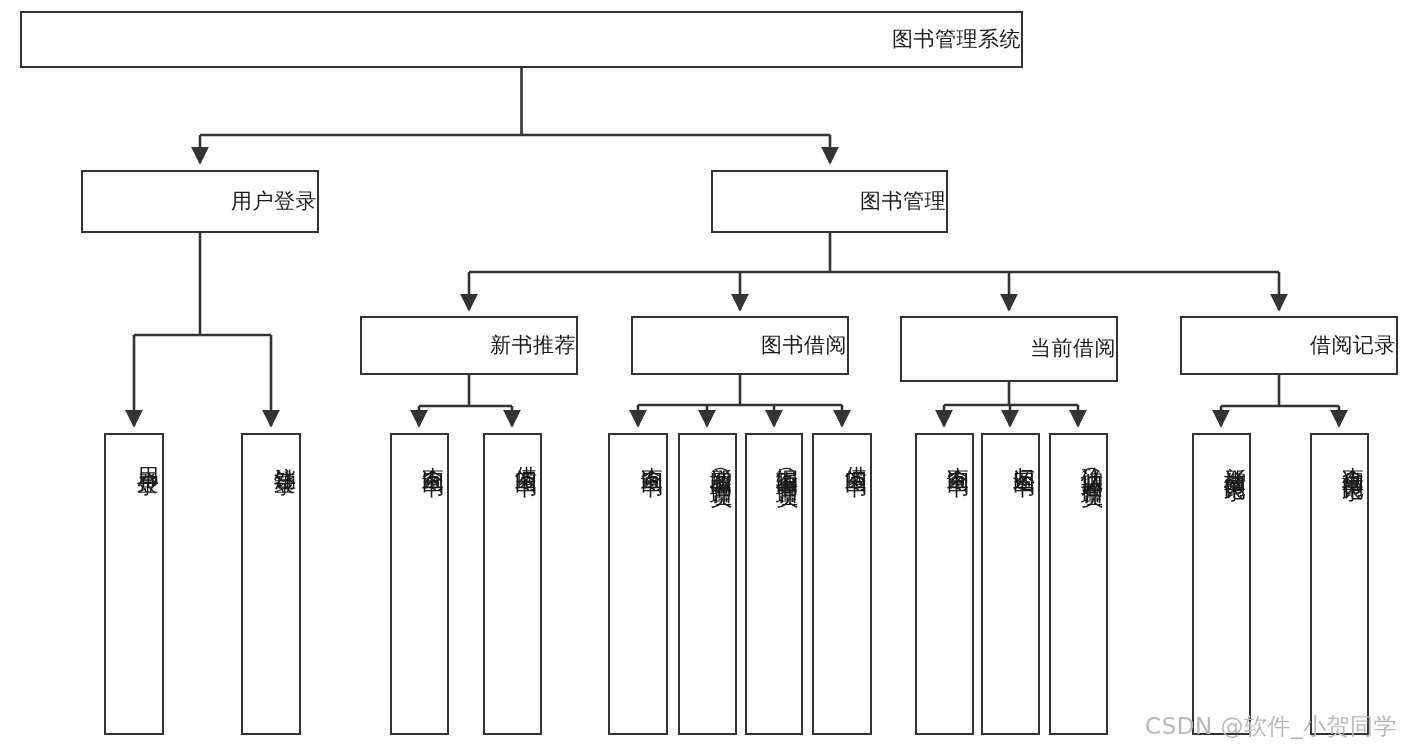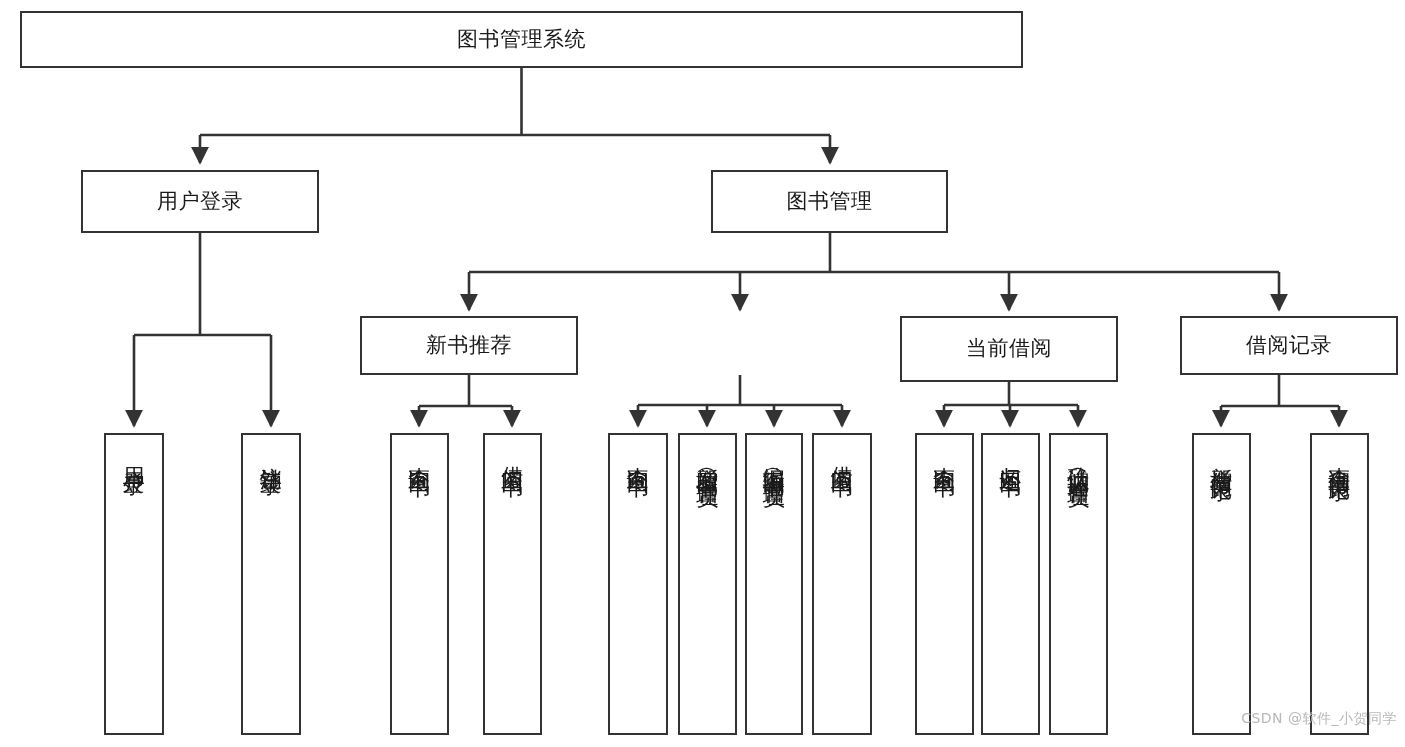--- a/index.html
+++ b/index.html
@@ -25,21 +25,21 @@
     height: 747px;
     pointer-events: none;
   }
   .node {
     position: absolute;
     box-sizing: border-box;
     border: 2.5px solid #333333;
     background: #ffffff;
     display: flex;
     align-items: center;
-    justify-content: center;
+    justify-content: flex-end;
     color: #1a1a1a;
   }
   .node-label {
     font-size: 21px;
     line-height: 1.1;
     letter-spacing: 0.5px;
     white-space: nowrap;
     color: #1a1a1a;
   }
   .node.vertical {
@@ -51,22 +51,22 @@
     text-orientation: upright;
     font-size: 22px;
     line-height: 1.25;
     letter-spacing: 3px;
     white-space: normal;
     max-height: 100%;
   }
   .watermark {
     position: absolute;
     right: 8px;
-    bottom: 19px;
-    font-size: 14px;
+    bottom: 5px;
+    font-size: 23px;
     color: #b8b8b8;
     white-space: nowrap;
     letter-spacing: 0.5px;
   }
 </style>
 </head>
 <body>
 
 <div id="canvas">
 
@@ -127,20 +127,23 @@
   <div class="node" style="left:81px; top:170px; width:238px; height:63px;">
     <span class="node-label">用户登录</span>
   </div>
   <div class="node" style="left:360px; top:316px; width:218px; height:59px;">
     <span class="node-label">新书推荐</span>
   </div>
 
   <div class="node" style="left:711px; top:170px; width:237px; height:63px;">
     <span class="node-label">图书管理</span>
   </div>
+  <div class="node" style="left:631px; top:316px; width:218px; height:59px;">
+    <span class="node-label">图书借阅</span>
+  </div>
   <div class="node" style="left:900px; top:316px; width:218px; height:66px;">
     <span class="node-label">当前借阅</span>
   </div>
   <div class="node" style="left:1170px; top:316px; width:218px; height:59px;margin-left:10px;">
     <span class="node-label">借阅记录</span>
   </div>
 
   <div class="node vertical" style="left:104px; top:433px; width:60px; height:302px;">
     <span class="node-label">用户登录</span>
   </div>

